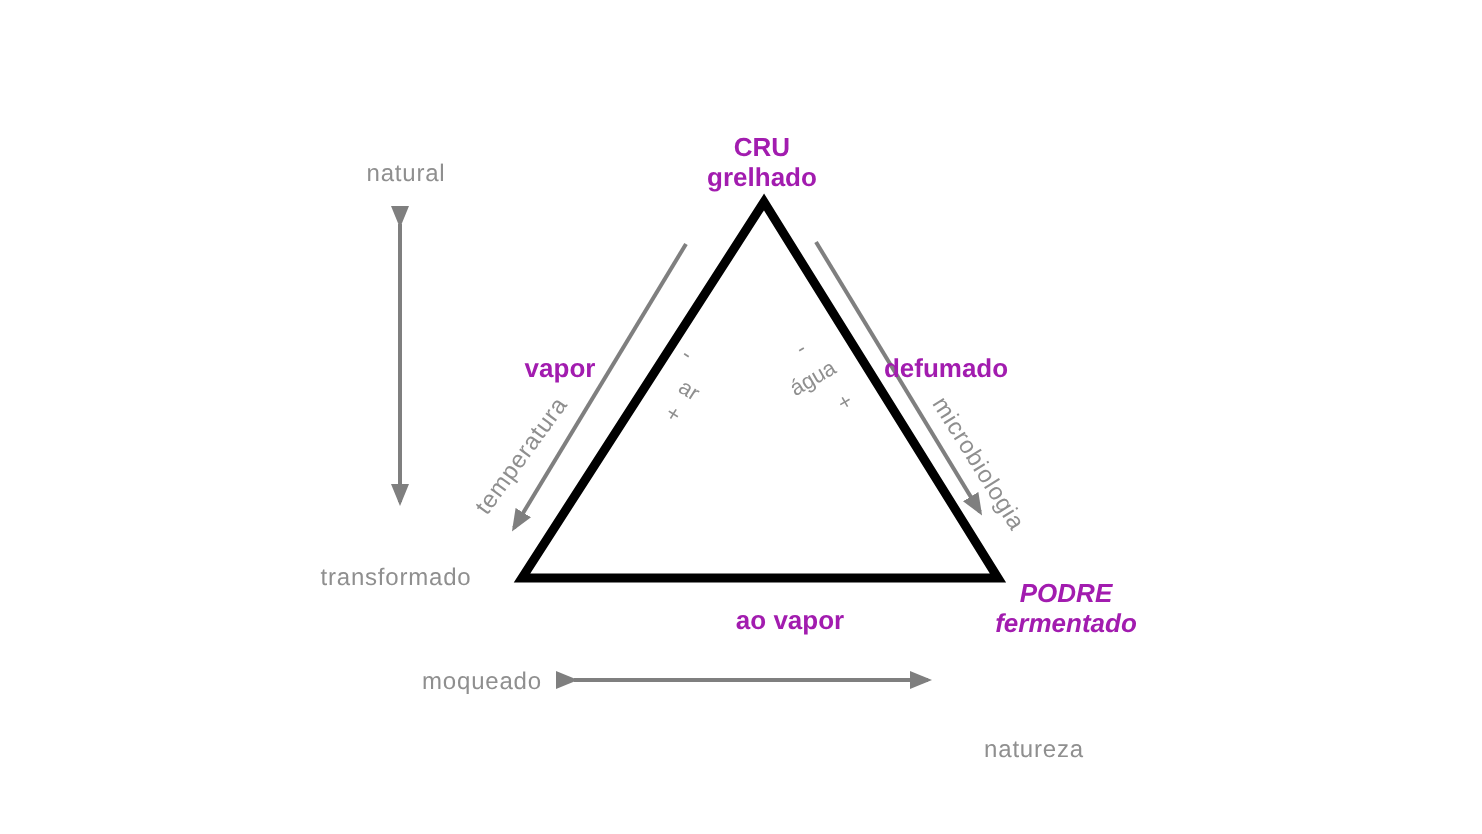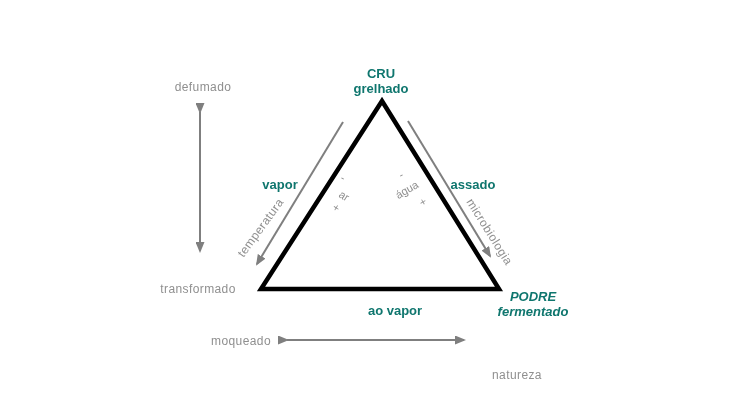--- a/index.html
+++ b/index.html
@@ -23,21 +23,21 @@
   }
   .lbl {
     position: absolute;
     white-space: nowrap;
     transform: translate(-50%, -50%);
     line-height: 15px;
   }
   .bold {
     font-weight: bold;
     font-size: 13px;
-    color: #0f766e;
+    color: #a21caf;
   }
   .muted {
     font-size: 12px;
     color: #8f8f8f;
     letter-spacing: 0.4px;
   }
   .muted-sm {
     font-size: 11px;
     color: #8f8f8f;
   }
@@ -60,32 +60,32 @@
 
     <line x1="343" y1="122" x2="257" y2="264" stroke-width="2" marker-end="url(#ah)" stroke="#7f7f7f"></line>
 
     <line x1="408" y1="121" x2="490" y2="256" stroke-width="2" marker-end="url(#ah)" stroke="#7f7f7f"></line>
 
     <line x1="200" y1="112" x2="200" y2="251" stroke-width="2" marker-start="url(#ah)" marker-end="url(#ah)" stroke="#7f7f7f"></line>
 
     <line x1="287" y1="340" x2="464" y2="340" stroke-width="2" marker-start="url(#ah)" marker-end="url(#ah)" stroke="#7f7f7f"></line>
   </svg>
 
-  <div class="lbl muted" style="left:203px; top:87px;">defumado</div>
+  <div class="lbl muted" style="left:203px; top:87px;">natural</div>
 
   <div class="lbl muted" style="left:198px; top:269px;margin-top:20px;">transformado</div>
 
   <div class="lbl bold center-text" style="left:381px; top:81px;">
     <div>CRU</div>
     <div>grelhado</div>
   </div>
 
   <div class="lbl bold" style="left:280px; top:184px;">vapor</div>
 
-  <div class="lbl bold" style="left:473px; top:184px;">assado</div>
+  <div class="lbl bold" style="left:473px; top:184px;">defumado</div>
 
   <div class="lbl muted rot" style="left:261px; top:228px; transform: translate(-50%,-50%) rotate(-54deg);">temperatura</div>
 
   <div class="lbl muted rot" style="left:489px; top:232px; transform: translate(-50%,-50%) rotate(58deg);">microbiologia</div>
 
   <div class="lbl muted-sm rot" style="left:343px; top:178px; transform: translate(-50%,-50%) rotate(32deg);">-</div>
   <div class="lbl muted-sm rot" style="left:344px; top:196px; transform: translate(-50%,-50%) rotate(32deg);">ar</div>
   <div class="lbl muted-sm rot" style="left:336px; top:208px; transform: translate(-50%,-50%) rotate(32deg);">+</div>
 
   <div class="lbl muted-sm rot" style="left:401px; top:175px; transform: translate(-50%,-50%) rotate(-30deg);">-</div>

